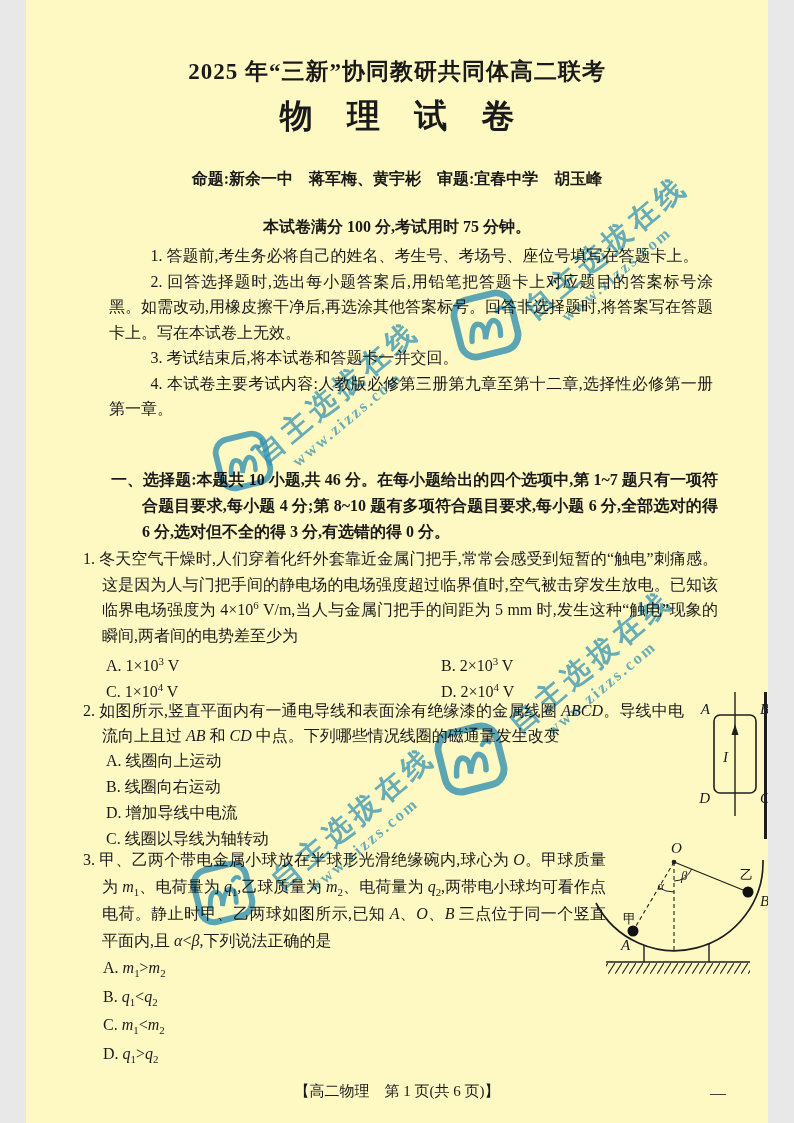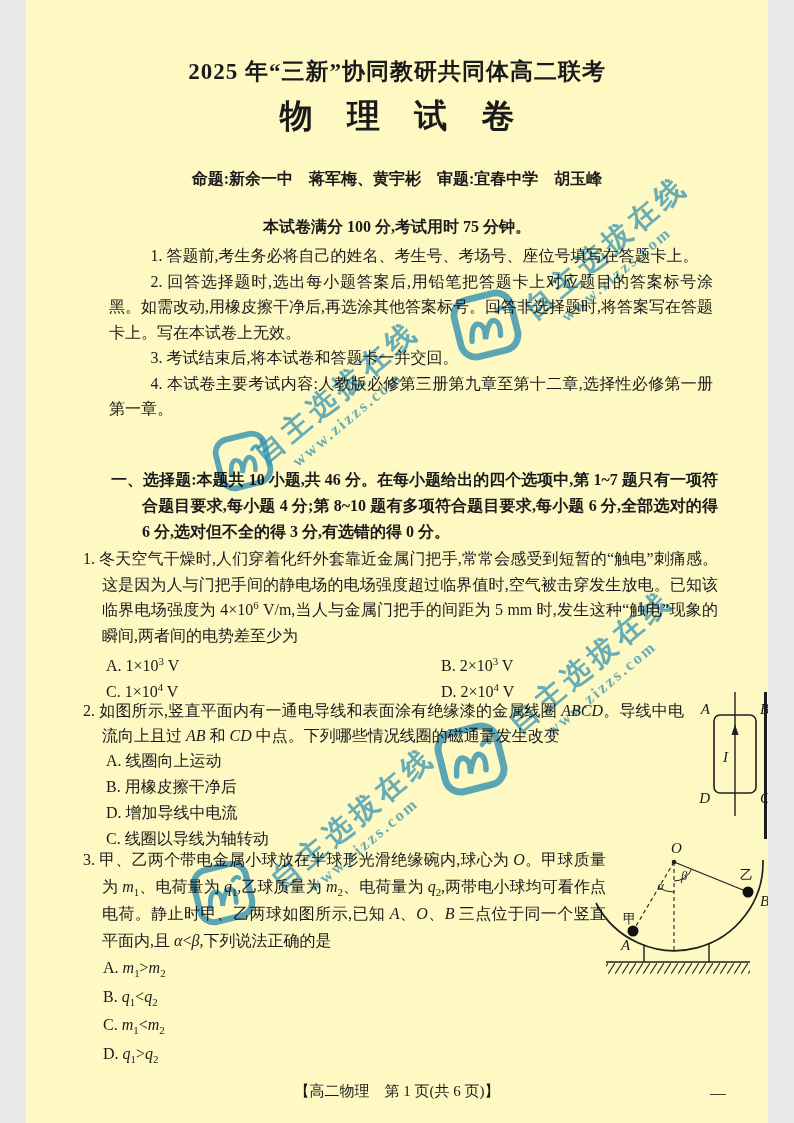--- a/index.html
+++ b/index.html
@@ -82,21 +82,21 @@
       <div>B. 2×10<sup>3</sup> V</div>
       <div>C. 1×10<sup>4</sup> V</div>
       <div>D. 2×10<sup>4</sup> V</div>
     </div>
   </div>
 
   <div class="question q2">
     <p class="q-body"><span>2.</span>&nbsp;<span>如图所示,竖直平面内有一通电导线和表面涂有绝缘漆的金属线圈 <i>ABCD</i>。导线中电流向上且过 <i>AB</i> 和 <i>CD</i> 中点。下列哪些情况线圈的磁通量发生改变</span></p>
     <div class="opts">
       <div>A. 线圈向上运动</div>
-      <div>B. 用橡皮擦干净后</div>
+      <div>B. 线圈向右运动</div>
       <div>D. 增加导线中电流</div>
       <div>C. 线圈以导线为轴转动</div>
     </div>
   </div>
 
   <svg class="fig2" width="130" height="132" viewBox="0 0 130 132">
     <rect x="27" y="27" width="42" height="78" rx="6" class="fig-stroke" stroke-width="1.6"></rect>
     <line x1="48" y1="4" x2="48" y2="128" class="fig-stroke" stroke-width="1.4"></line>
     <polygon points="48,36 44.5,47 51.5,47" fill="#1f1f1f"></polygon>
     <text x="41" y="74" text-anchor="end" class="fig-label">I</text>

